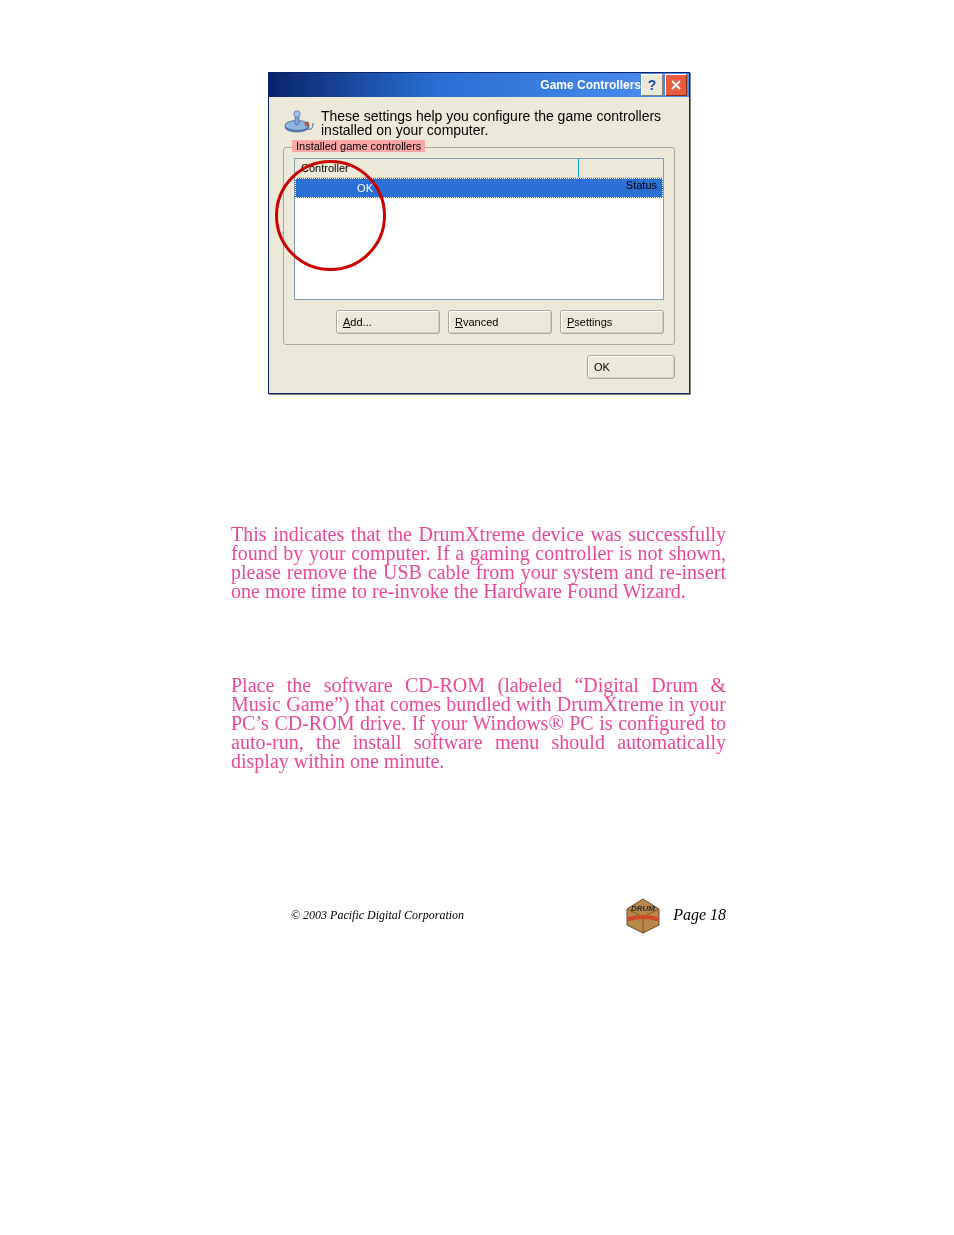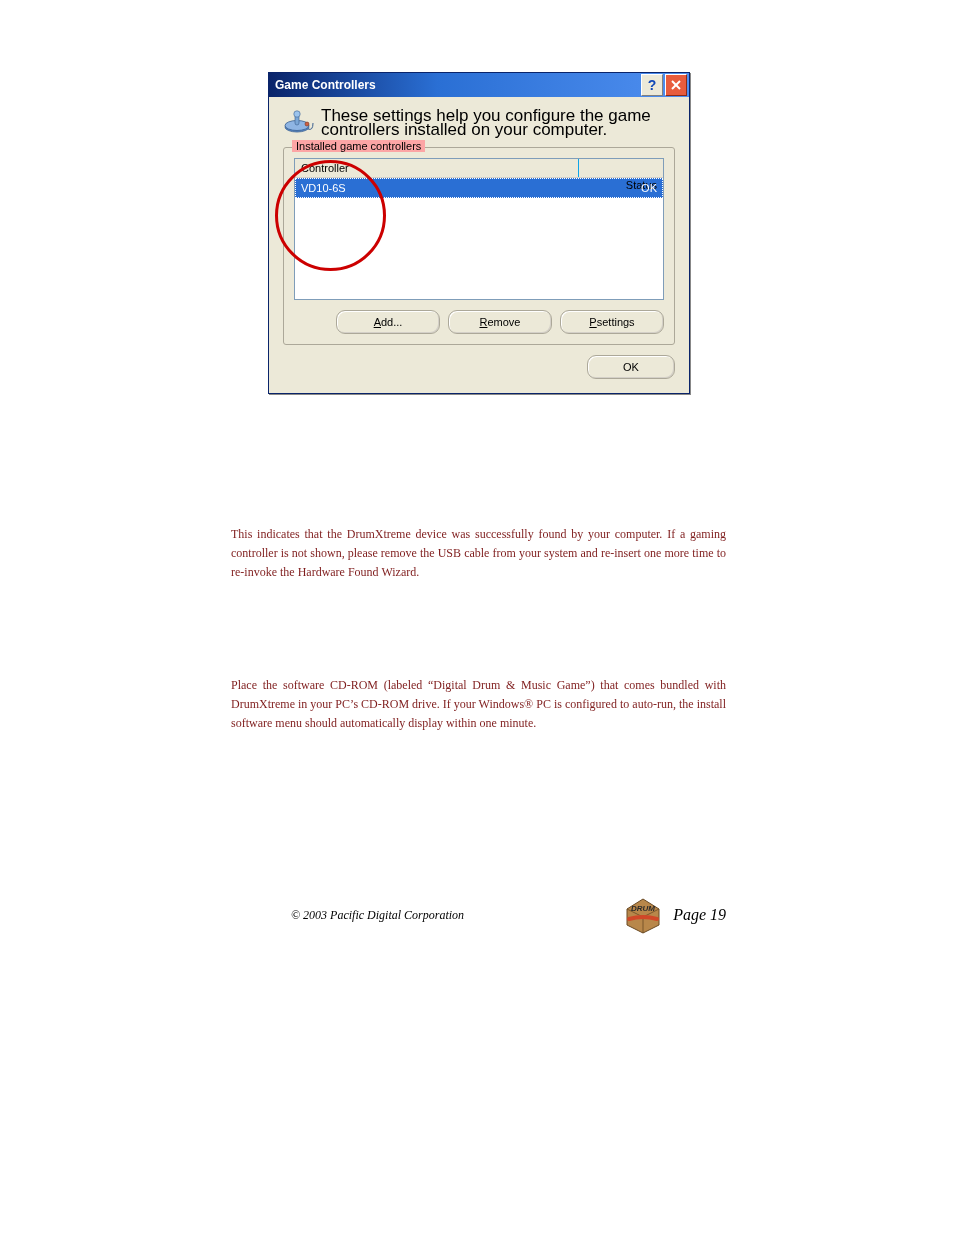--- a/index.html
+++ b/index.html
@@ -31,21 +31,21 @@
   .titlebar {
     background: linear-gradient(to right, #0a246a 0%, #2a6fd4 40%, #4f8ff0 100%);
     height: 24px;
     display: flex;
     align-items: center;
     padding: 0 2px 0 6px;
     color: #fff;
     font-weight: bold;
     font-size: 12px;
   }
-  .titlebar .title { flex: 1; }
+  .titlebar .title { flex: 1; text-align: right; }
   .titlebar .tb-buttons { display: flex; gap: 2px; }
   .tb-btn {
     width: 20px;
     height: 20px;
     background: #ece9d8;
     border: 1px solid #fff;
     border-right-color: #808080;
     border-bottom-color: #808080;
     display: flex;
     align-items: center;
@@ -71,21 +71,21 @@
     gap: 6px;
     align-items: flex-start;
     margin-bottom: 10px;
   }
   .joy-icon {
     width: 32px;
     height: 24px;
     flex: 0 0 32px;
   }
   .dlg-hdr .desc {
-    font-size: 17px;
+    font-size: 14px;
     line-height: 14px;
   }
   .groupbox {
     position: relative;
     border: 1px solid #aca899;
     border-radius: 3px;
     margin-top: 8px;
     padding: 10px 10px 10px 10px;
   }
   .groupbox .legend {
@@ -139,48 +139,48 @@
     gap: 8px;
     margin-top: 10px;
   }
   .btn-row.tight { margin-top: 18px; }
   .btn {
     min-width: 90px;
     height: 22px;
     padding: 0 6px;
     background: #ece9d8;
     border: 1px solid #aca899;
-    border-radius: 9px;
+    border-radius: 3px;
     box-shadow: inset 1px 1px 0 #fff, inset -1px -1px 0 #d4d0c8;
     font-family: Tahoma, Arial, sans-serif;
     font-size: 11px;
     display: flex;
     align-items: center;
-    justify-content: center;
+    justify-content: flex-start;
     cursor: default;
   }
   .btn .ul { text-decoration: underline; }
   .red-circle {
     position: absolute;
     left: 275px;
     top: 160px;
     width: 105px;
     height: 105px;
     border: 3px solid #cc0000;
     border-radius: 50%;
     pointer-events: none;
   }
   .body-text {
     position: absolute;
     left: 231px;
     width: 495px;
-    font-size: 12px;
+    font-size: 20px;
     line-height: 19px;
     text-align: justify;
-    color: #7f1d1d;
+    color: #ec4899;
   }
   .para1 { top: 525px; }
   .para2 { top: 676px; }
   .footer {
     position: absolute;
     left: 231px;
     top: 895px;
     width: 495px;
     display: flex;
     align-items: center;
@@ -235,31 +235,30 @@
 
       <div class="groupbox">
         <span class="legend">Installed game controllers</span>
 
         <div class="listbox">
           <div class="lb-header">
             <div class="lb-col controller">Controller</div>
             <div class="lb-col status">Status</div>
           </div>
           <div class="lb-row">
-            <div class="lb-cell controller">VD10-6S</div>
             <div class="lb-cell status">OK</div>
           </div>
         </div>
 
         <div class="btn-row">
           <div class="btn">
               <span><span class="ul">A</span><span>dd...</span></span>
             </div>
           <div class="btn">
-              <span><span class="ul">R</span><span>emove</span></span>
+              <span><span class="ul">R</span><span>vanced</span></span>
             </div>
           <div class="btn">
               <span><span class="ul">P</span><span>settings</span></span>
             </div>
         </div>
       </div>
 
 
       <div class="btn-row">
         <div class="btn" style="min-width:74px">OK</div>
@@ -274,16 +273,16 @@
 
   <div class="footer">
     <span class="copy">© 2003 Pacific Digital Corporation</span>
     <span class="spacer"></span>
     <svg class="logo" viewBox="0 0 44 40">
       <path d="M 22 4 L 38 14 L 38 30 L 22 38 L 6 30 L 6 14 Z" fill="#b8874a" stroke="#6a4a24" stroke-width="1"></path>
       <path d="M 6 14 L 22 22 L 38 14 M 22 22 L 22 38" fill="none" stroke="#6a4a24" stroke-width="0.8"></path>
       <text x="22" y="16" font-family="Arial Black, Arial" font-size="8" font-weight="900" fill="#2a2a2a" text-anchor="middle">DRUM</text>
       <path d="M 8 24 Q 22 20 36 24" fill="none" stroke="#d04828" stroke-width="4" stroke-linecap="round"></path>
     </svg>
-    <span class="pageno">Page 19</span>
+    <span class="pageno">Page 18</span>
   </div>
 
 </div>
 
 </body></html>

